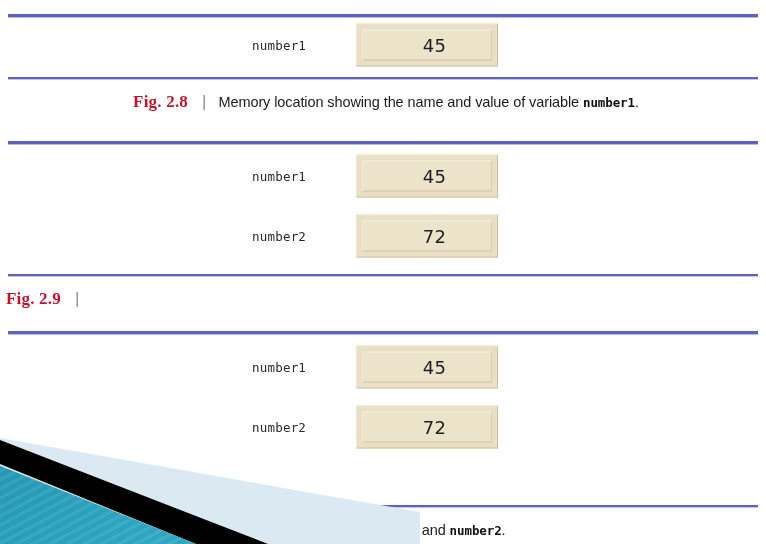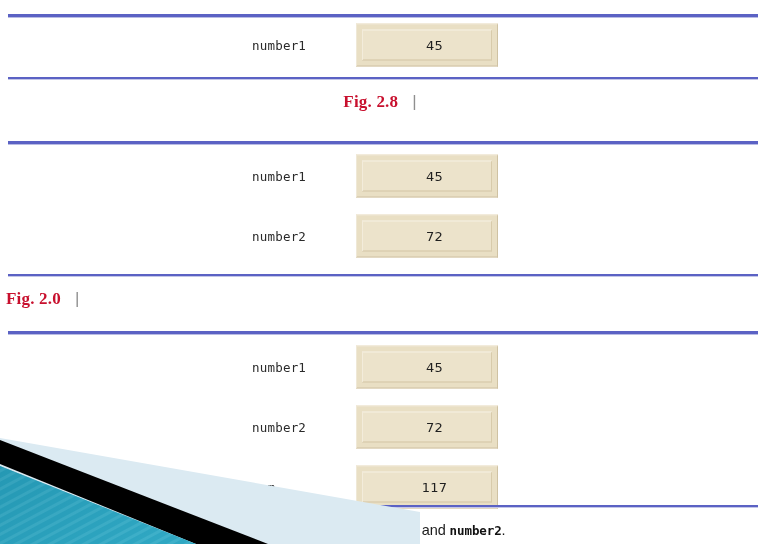--- a/index.html
+++ b/index.html
@@ -100,21 +100,21 @@
     border-right: 1px solid #d8cbab;
     border-bottom: 1px solid #d2c4a2;
   }
   .mem-value {
     position: absolute;
     inset: 0;
     display: flex;
     align-items: center;
     justify-content: center;
     font-family: "DejaVu Sans", sans-serif;
-    font-size: 13px;
+    font-size: 18px;
     color: #1f1f1f;
     z-index: 2;
     letter-spacing: .3px;
     padding-left: 15px;
   }
 
   
   .caption {
     position: absolute;
     left: 0;
@@ -182,20 +182,23 @@
         </div>
       </div>
     </div>
   </div>
 
   <div class="rule thin" style="left:8px; top:77px; width:750px;"></div>
 
   <div class="caption" style="top:90px;justify-content:center;">
     <span class="cap-fig">Fig. 2.8</span>
     <span class="cap-bar">|</span>
+    <span class="cap-text">
+      <span>Memory location showing the name and value of variable </span><span class="code">number1</span><span>.</span>
+    </span>
   </div>
 
   <div class="rule" style="left:8px; top:141px; width:750px;"></div>
 
   <div class="figure-block">
     <div class="mem-rows" style="top:146px;">
       <div class="mem-row">
         <span class="mem-label">number1</span>
         <div class="mem-box">
           <span class="mem-value">45</span>
@@ -206,44 +209,38 @@
         <div class="mem-box">
           <span class="mem-value">72</span>
         </div>
       </div>
     </div>
   </div>
 
   <div class="rule thin" style="left:8px; top:274px; width:750px;"></div>
 
   <div class="caption" style="top:287px;">
-    <span class="cap-fig">Fig. 2.0</span>
+    <span class="cap-fig">Fig. 2.9</span>
     <span class="cap-bar">|</span>
   </div>
 
   <div class="rule" style="left:8px; top:331px; width:750px;"></div>
 
   <div class="figure-block">
     <div class="mem-rows" style="top:337px;">
       <div class="mem-row">
         <span class="mem-label">number1</span>
         <div class="mem-box">
           <span class="mem-value">45</span>
         </div>
       </div>
       <div class="mem-row">
         <span class="mem-label">number2</span>
         <div class="mem-box">
           <span class="mem-value">72</span>
-        </div>
-      </div>
-      <div class="mem-row">
-        <span class="mem-label">sum</span>
-        <div class="mem-box">
-          <span class="mem-value">117</span>
         </div>
       </div>
     </div>
   </div>
 
   <div class="rule thin" style="left:8px; top:505px; width:750px;"></div>
 
   <div class="caption" style="top:518px;">
     <span class="cap-fig">Fig. 2.10</span>
     <span class="cap-bar">|</span>

